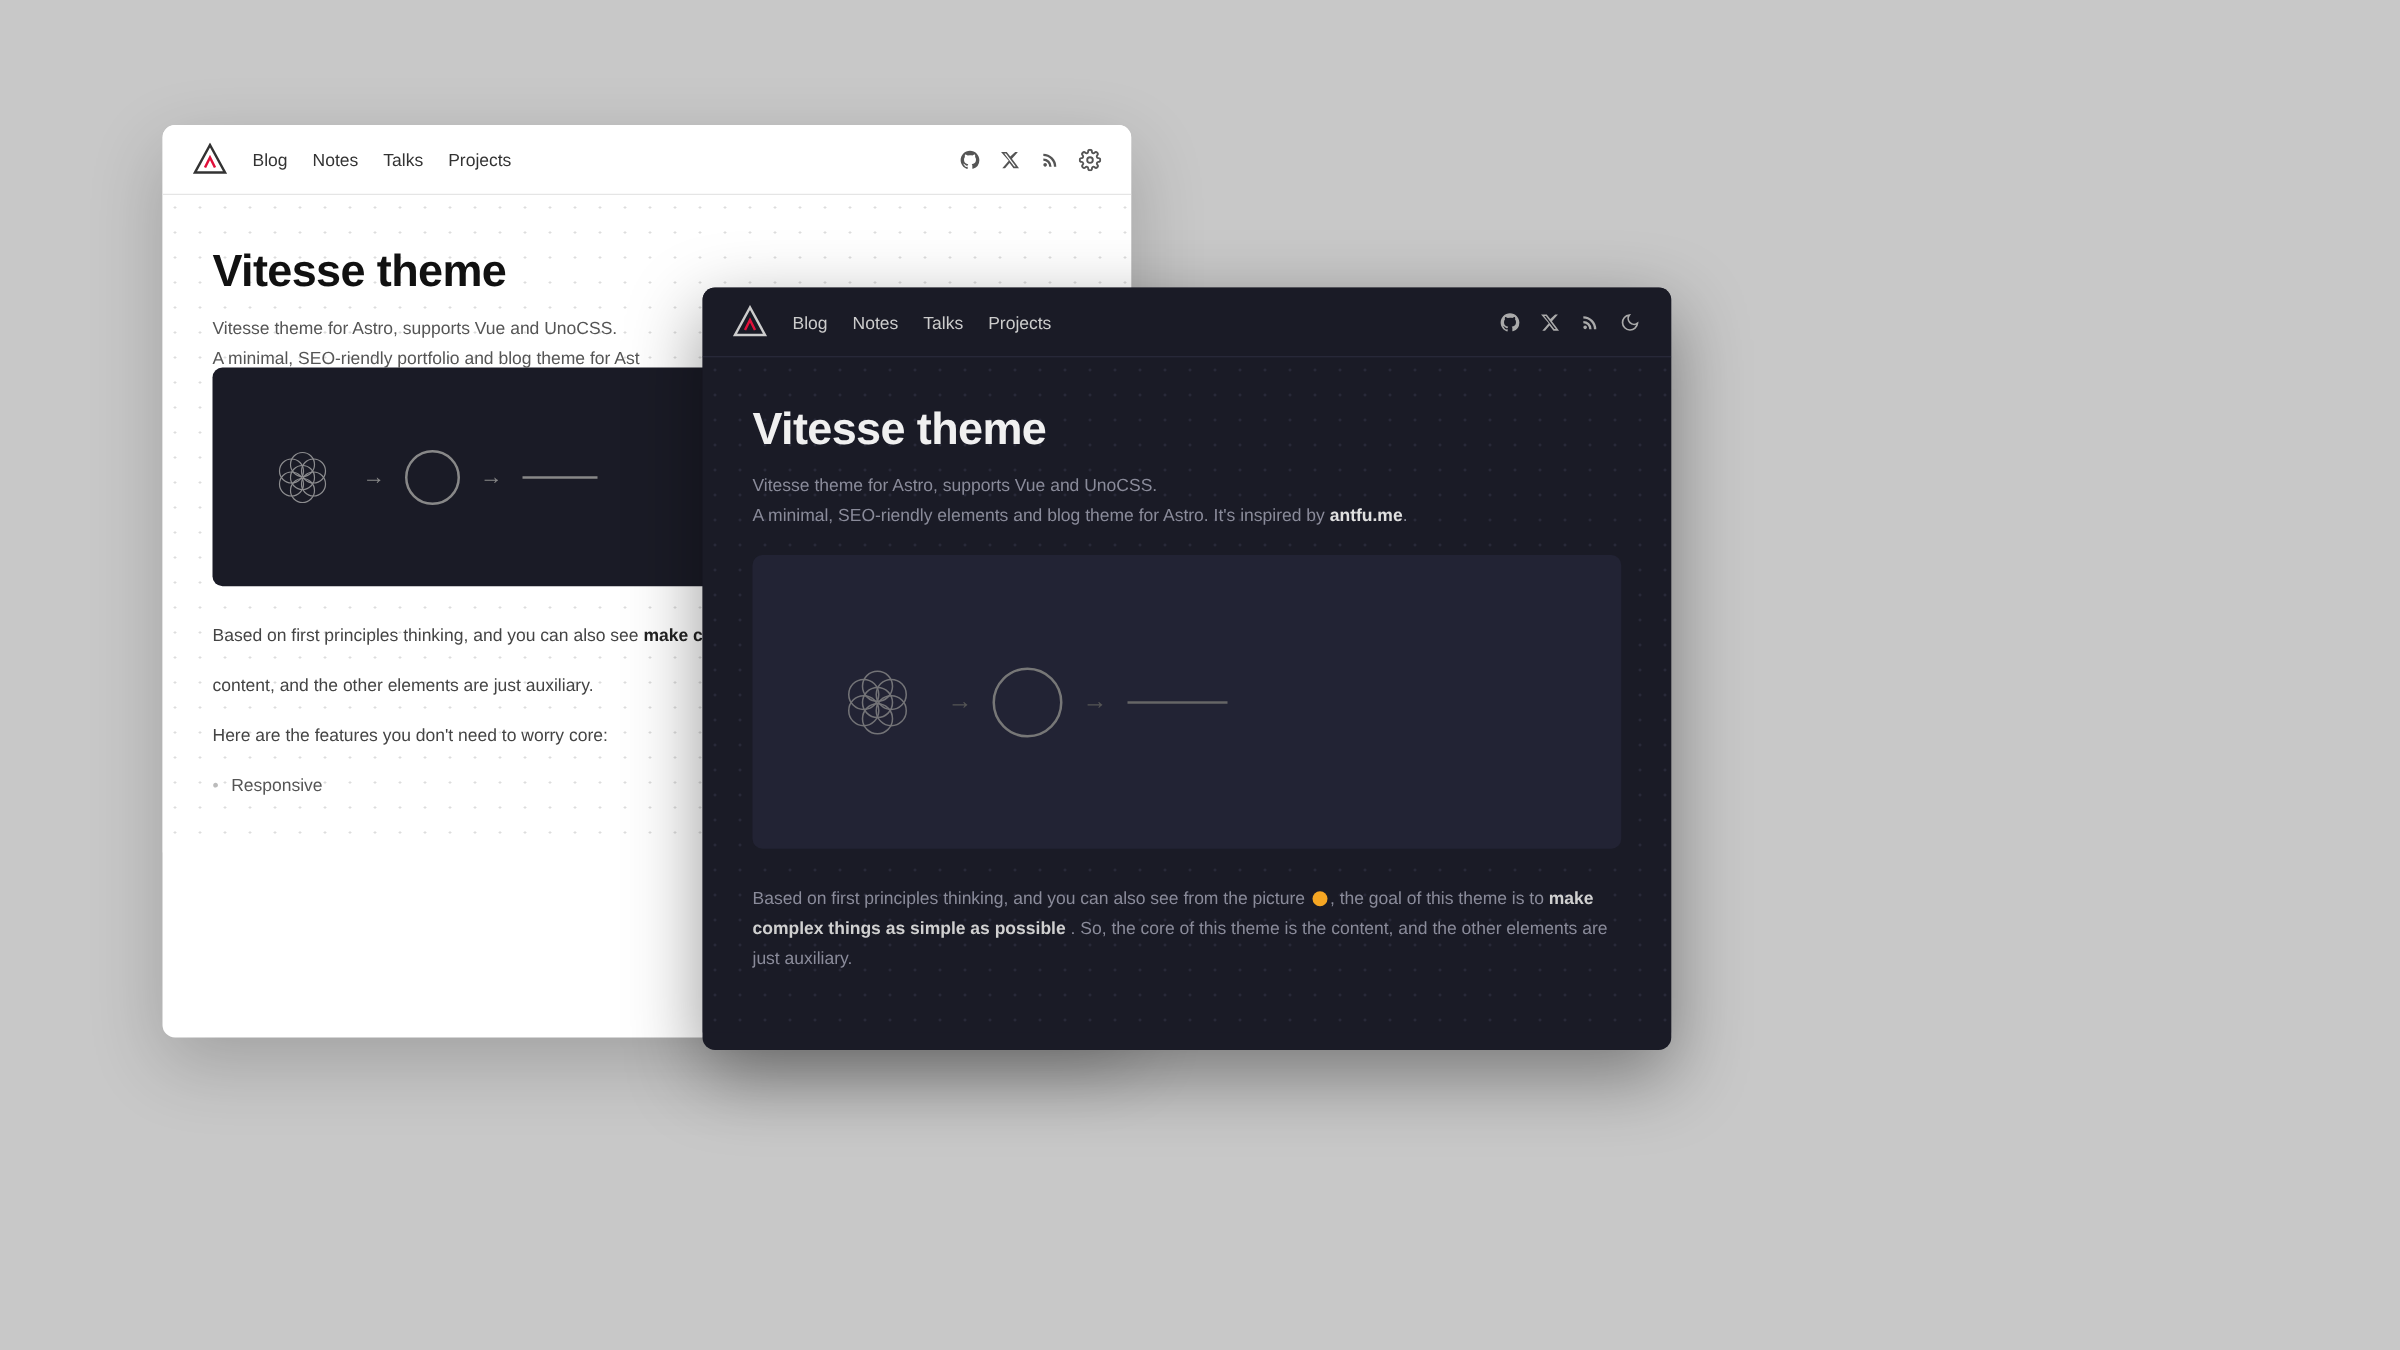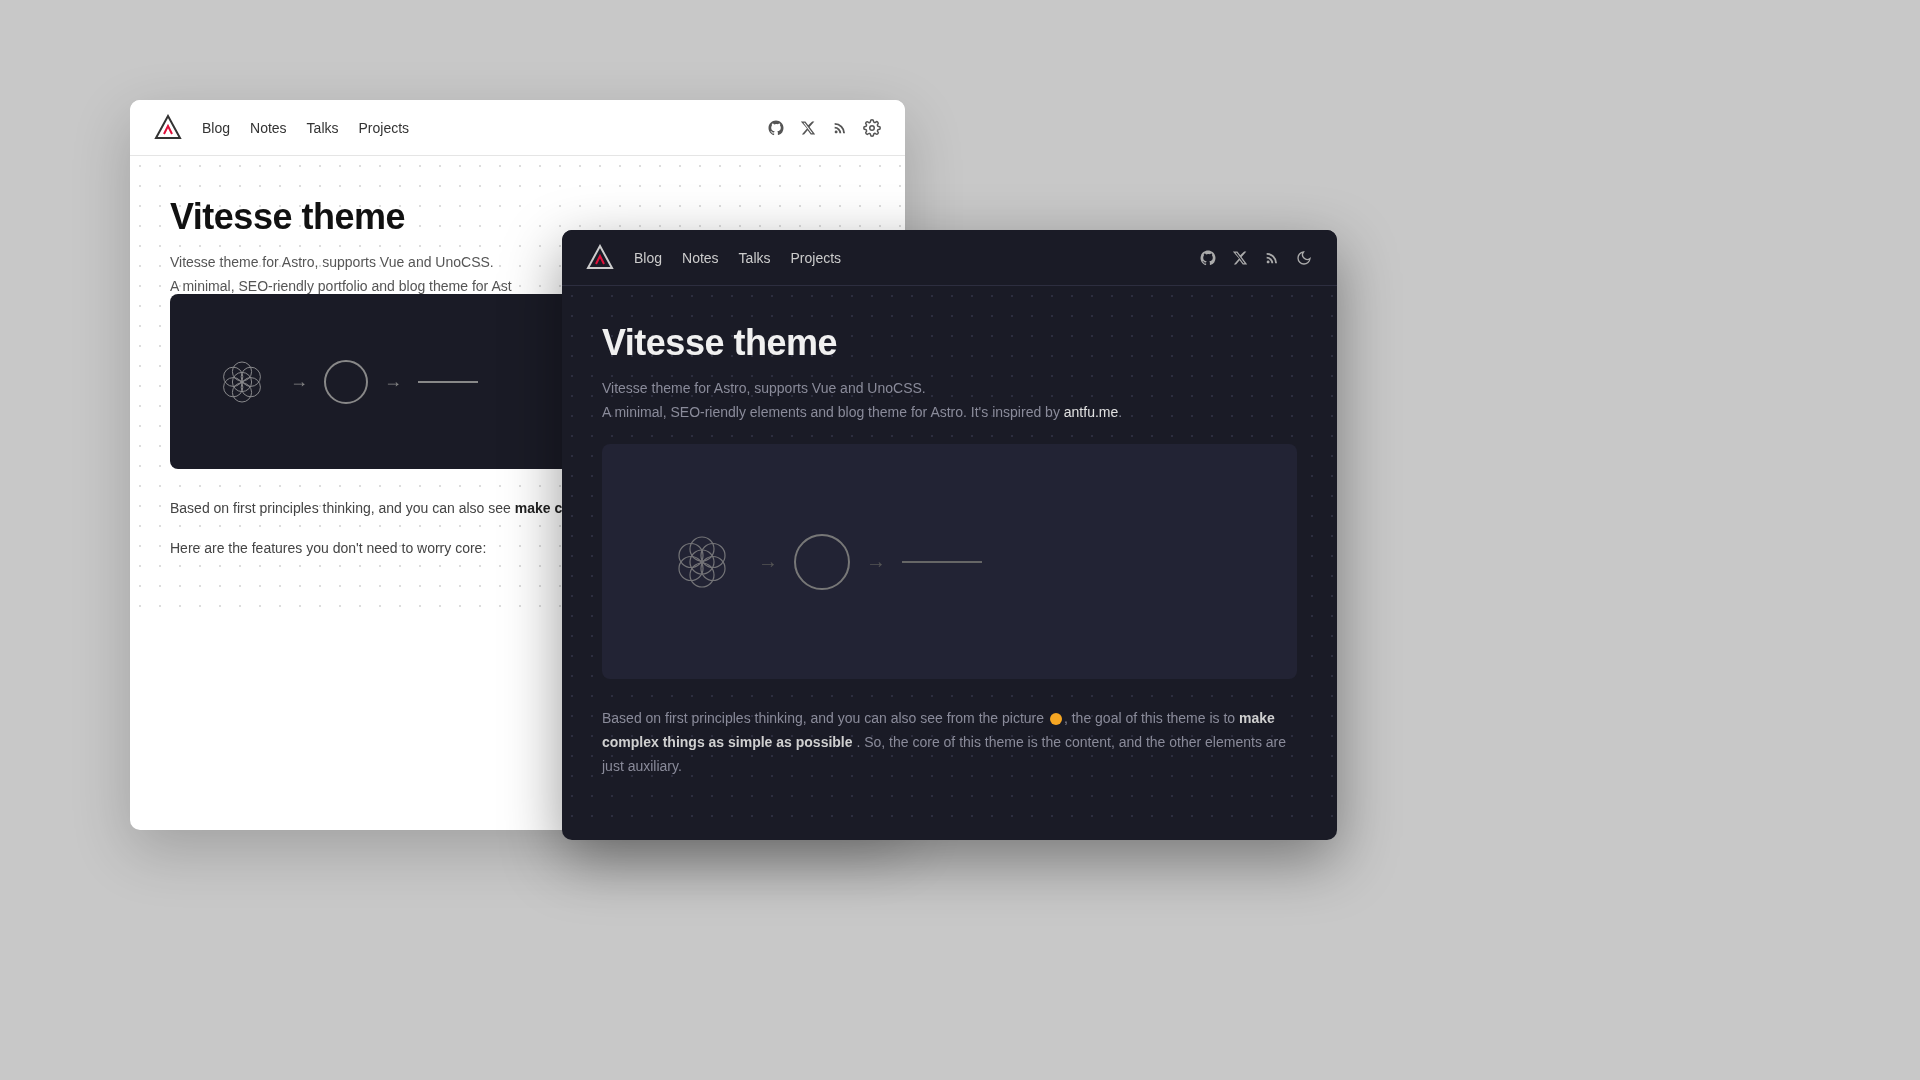--- a/index.html
+++ b/index.html
@@ -169,21 +169,21 @@
       margin-bottom: 8px;
     }
     .desc-dark {
       font-size: 14px;
       color: #8a8b9a;
       margin-bottom: 24px;
     }
     .desc-dark a {
       color: #e0e0e0;
       text-decoration: none;
-      font-weight: 400;
+      font-weight: 700;
     }
 
     
     .image-area-dark {
       background: #222334;
       border-radius: 8px;
       height: 235px;
       display: flex;
       align-items: center;
       padding: 0 60px;
@@ -362,22 +362,24 @@
         </svg>
         <span class="arrow">→</span>
         <div class="circle-el"></div>
         <span class="arrow">→</span>
         <div class="h-line"></div>
       </div>
     </div>
     <p class="body-text-light">
       Based on first principles thinking, and you can also see <strong>make complex things as simple as possib</strong>
     </p>
+    <p class="body-text-light">content, and the other elements are just auxiliary.</p>
     <p class="body-text-light">Here are the features you don't need to worry core:</p>
     <ul class="bullet-list-light">
+      <li>Responsive</li>
     </ul>
   </div>
 </div>
 
 <div class="window-dark">
 
   <nav class="nav-dark">
     <div class="logo">
       <svg class="logo-svg" viewBox="0 0 28 28" fill="none" xmlns="http://www.w3.org/2000/svg">
         <path d="M14 2L2 24h24L14 2z" fill="none" stroke="#ccc" stroke-width="2"></path>

